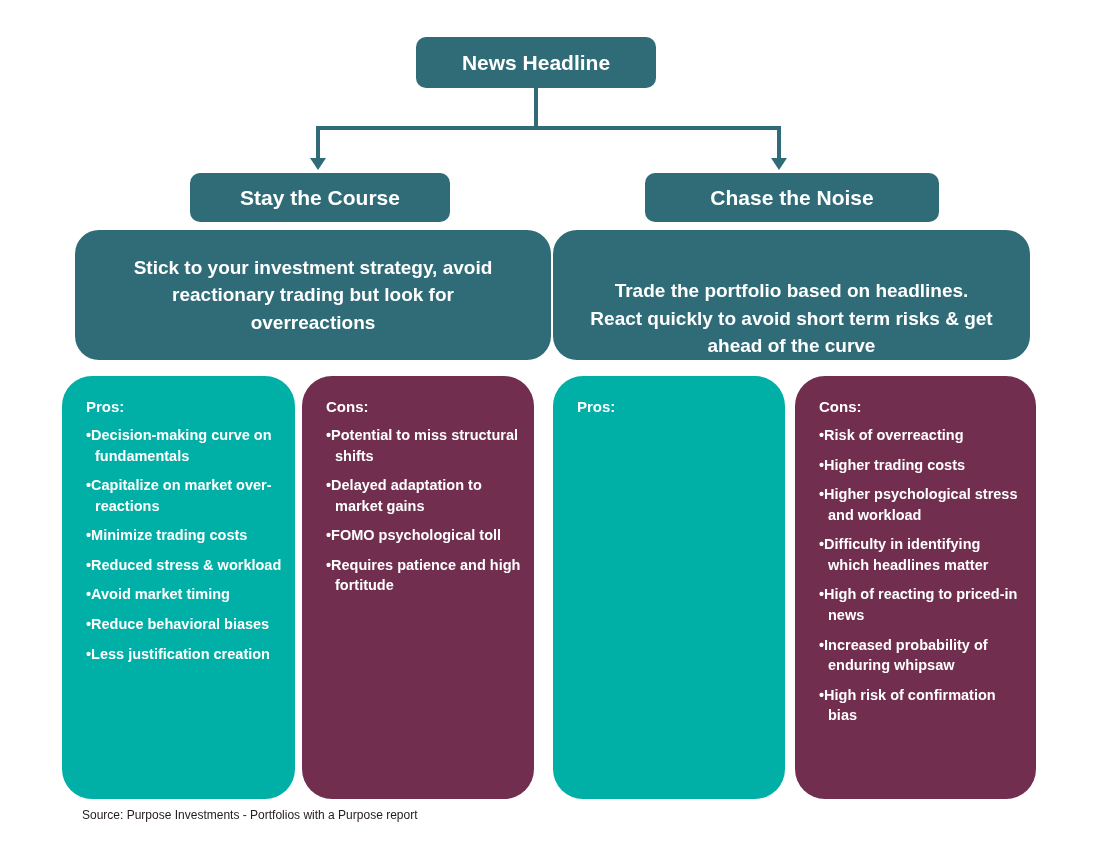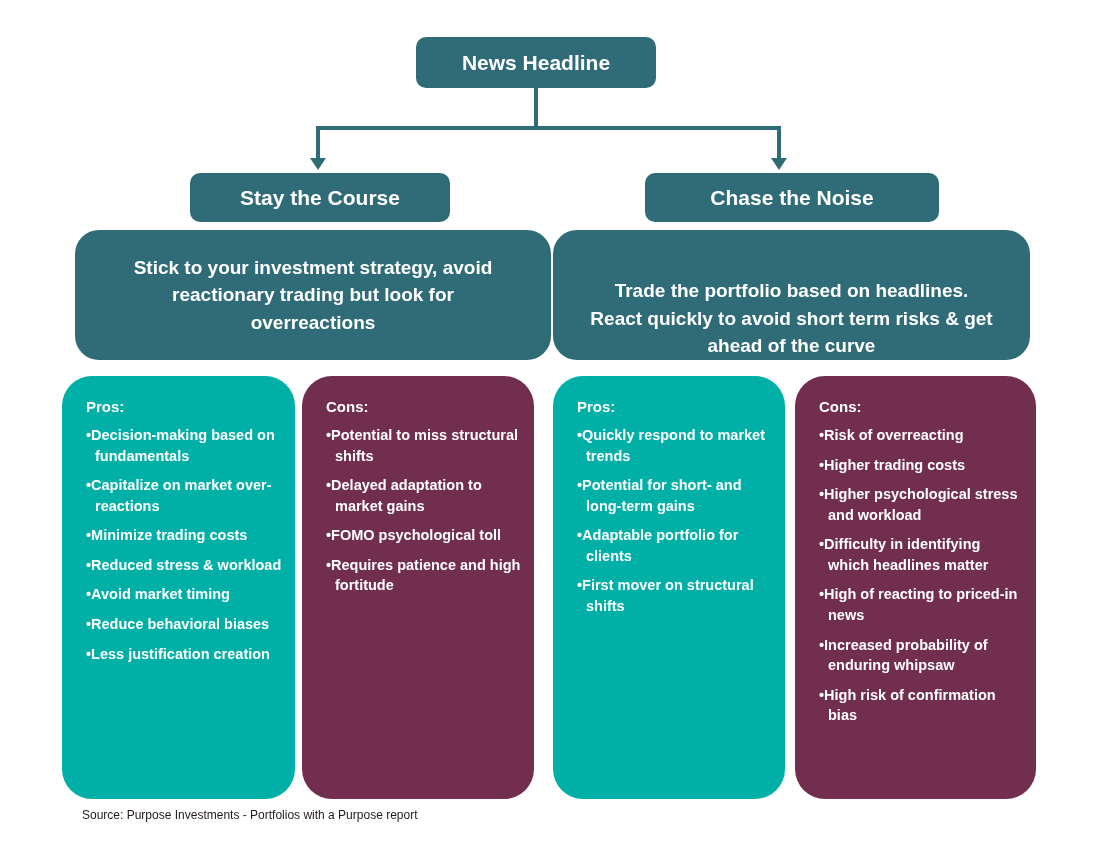--- a/index.html
+++ b/index.html
@@ -135,21 +135,21 @@
   <div class="desc-box desc-left">
     <span>Stick to your investment strategy, avoid reactionary trading but look for overreactions</span>
   </div>
   <div class="desc-box desc-right">
     <span>Trade the portfolio based on headlines. React quickly to avoid short term risks &amp; get ahead of the curve</span>
   </div>
 
   <div class="col-box col-pros col-1">
     <span class="col-heading">Pros:</span>
     <div>
-        <div class="bullet-item">•Decision-making based on fundamentals</div>
+        <div class="bullet-item">•Decision-making curve on fundamentals</div>
         <div class="bullet-item">•Capitalize on market over-reactions</div>
         <div class="bullet-item">•Minimize trading costs</div>
         <div class="bullet-item">•Reduced stress &amp; workload</div>
         <div class="bullet-item">•Avoid market timing</div>
         <div class="bullet-item">•Reduce behavioral biases</div>
         <div class="bullet-item">•Less justification creation</div>
       </div>
   </div>
 
   <div class="col-box col-cons col-2">
@@ -157,26 +157,20 @@
     <div>
         <div class="bullet-item">•Potential to miss structural shifts</div>
         <div class="bullet-item">•Delayed adaptation to market gains</div>
         <div class="bullet-item">•FOMO psychological toll</div>
         <div class="bullet-item">•Requires patience and high fortitude</div>
       </div>
   </div>
 
   <div class="col-box col-pros col-3">
     <span class="col-heading">Pros:</span>
-    <div>
-        <div class="bullet-item">•Quickly respond to market trends</div>
-        <div class="bullet-item">•Potential for short- and long-term gains</div>
-        <div class="bullet-item">•Adaptable portfolio for clients</div>
-        <div class="bullet-item">•First mover on structural shifts</div>
-      </div>
   </div>
 
   <div class="col-box col-cons col-4">
     <span class="col-heading">Cons:</span>
     <div>
         <div class="bullet-item">•Risk of overreacting</div>
         <div class="bullet-item">•Higher trading costs</div>
         <div class="bullet-item">•Higher psychological stress and workload</div>
         <div class="bullet-item">•Difficulty in identifying which headlines matter</div>
         <div class="bullet-item">•High of reacting to priced-in news</div>

